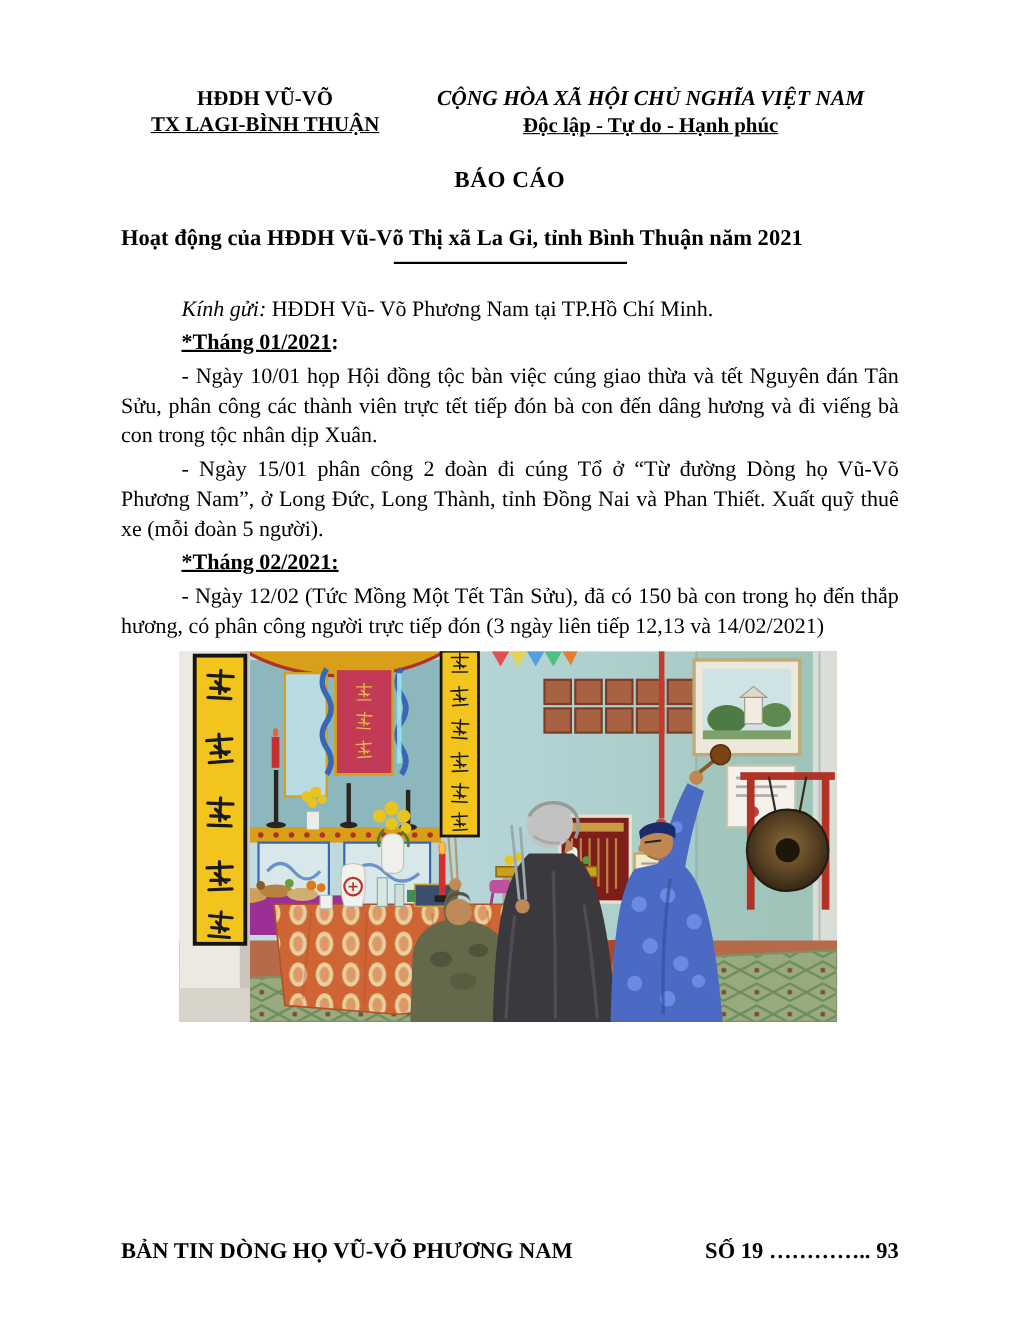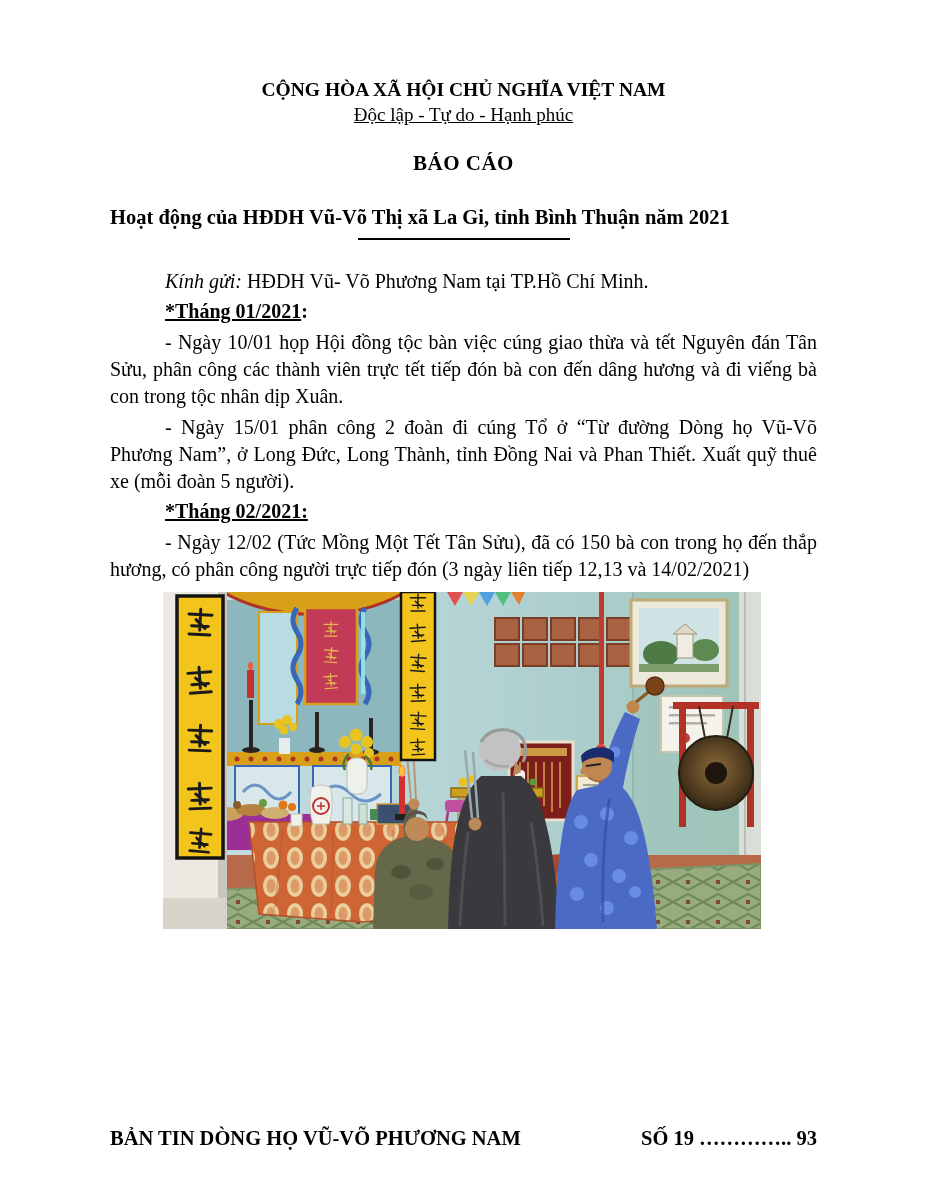--- a/index.html
+++ b/index.html
@@ -6,22 +6,22 @@
   .page{
     position:relative;width:927px;height:1200px;margin:0 auto;background:#ffffff;
     font-family:"Liberation Serif","DejaVu Serif",serif;color:#000;overflow:hidden;
     box-sizing:border-box;padding:78px 110px 0 110px;
   }
   
   .doc-header{display:flex;align-items:flex-start;}
   .org-block{width:250px;text-align:center;font-weight:bold;font-size:19px;line-height:24px;flex:0 0 auto;margin-left:6px;}
   .org-block .u{text-decoration:underline;}
   .national-block{flex:1;text-align:center;}
-  .nat-1{font-weight:bold;font-size:19.5px;line-height:24px;}
-  .nat-2{font-weight:normal;font-size:19px;line-height:25px;text-decoration:underline;}
+  .nat-1{font-weight:bold;font-size:19.5px;line-height:24px;font-style:italic;}
+  .nat-2{font-weight:bold;font-size:19px;line-height:25px;text-decoration:underline;}
   .date-line{font-style:italic;font-size:19px;line-height:26px;}
   
   .report-heading{text-align:center;font-weight:bold;font-size:21px;margin-top:24px;letter-spacing:.5px;}
   .report-title{text-align:left;font-weight:bold;font-size:20.5px;margin-top:30px;white-space:nowrap;}
   .title-rule{width:212px;height:2px;background:#000;margin:9px auto 0 auto;}
   
   .salutation{margin:28px 0 0 0;padding-left:55px;font-size:20px;line-height:27px;}
   .salutation i{font-style:italic;}
   .body-p{margin:4px 0 0 0;font-size:20px;line-height:27px;text-align:justify;text-indent:55px;}
   .intro{margin-top:30px;}
@@ -37,20 +37,24 @@
     font-weight:bold;font-size:20.5px;
   }
   .doc-footer .footer-right{}
 </style>
 </head>
 <body>
 
 <div class="page">
 
   <header class="doc-header">
+    <div class="org-block">
+      <div>HĐDH VŨ-VÕ</div>
+      <div class="u">TX LAGI-BÌNH THUẬN</div>
+    </div>
     <div class="national-block">
       <div class="nat-1">CỘNG HÒA XÃ HỘI CHỦ NGHĨA VIỆT NAM</div>
       <div class="nat-2">Độc lập - Tự do - Hạnh phúc</div>
     </div>
   </header>
 
   <div class="report-heading">BÁO CÁO</div>
 
   <div class="report-title">Hoạt động của HĐDH Vũ-Võ Thị xã La Gi, tỉnh Bình Thuận năm 2021</div>
   <div class="title-rule"></div>

